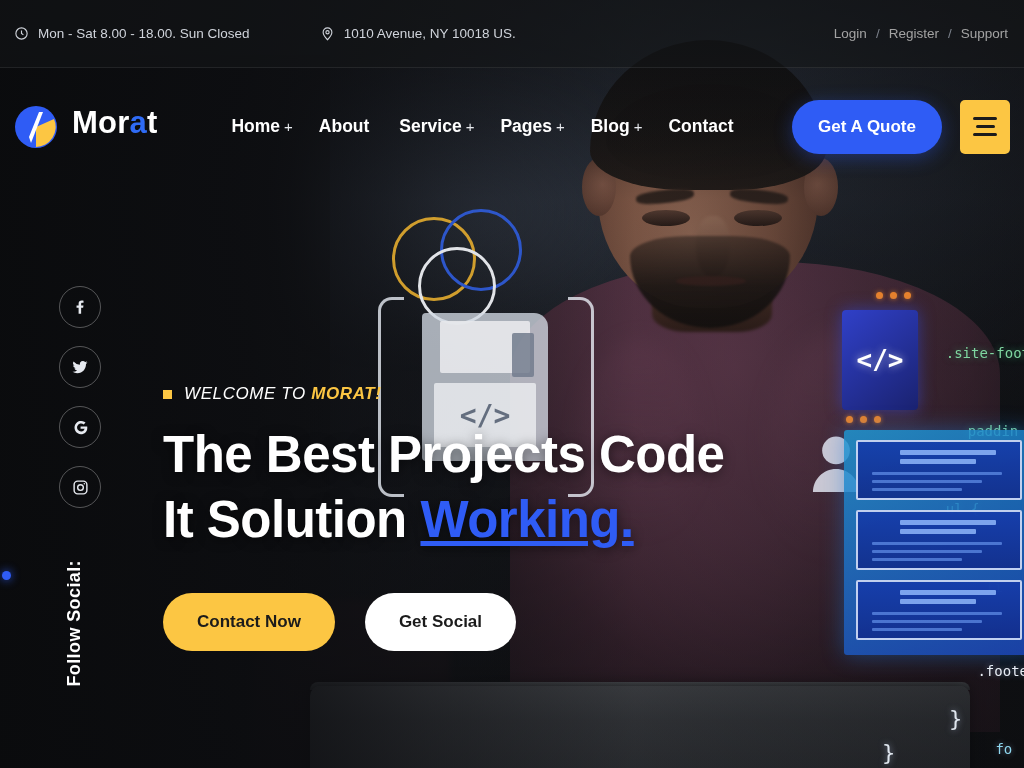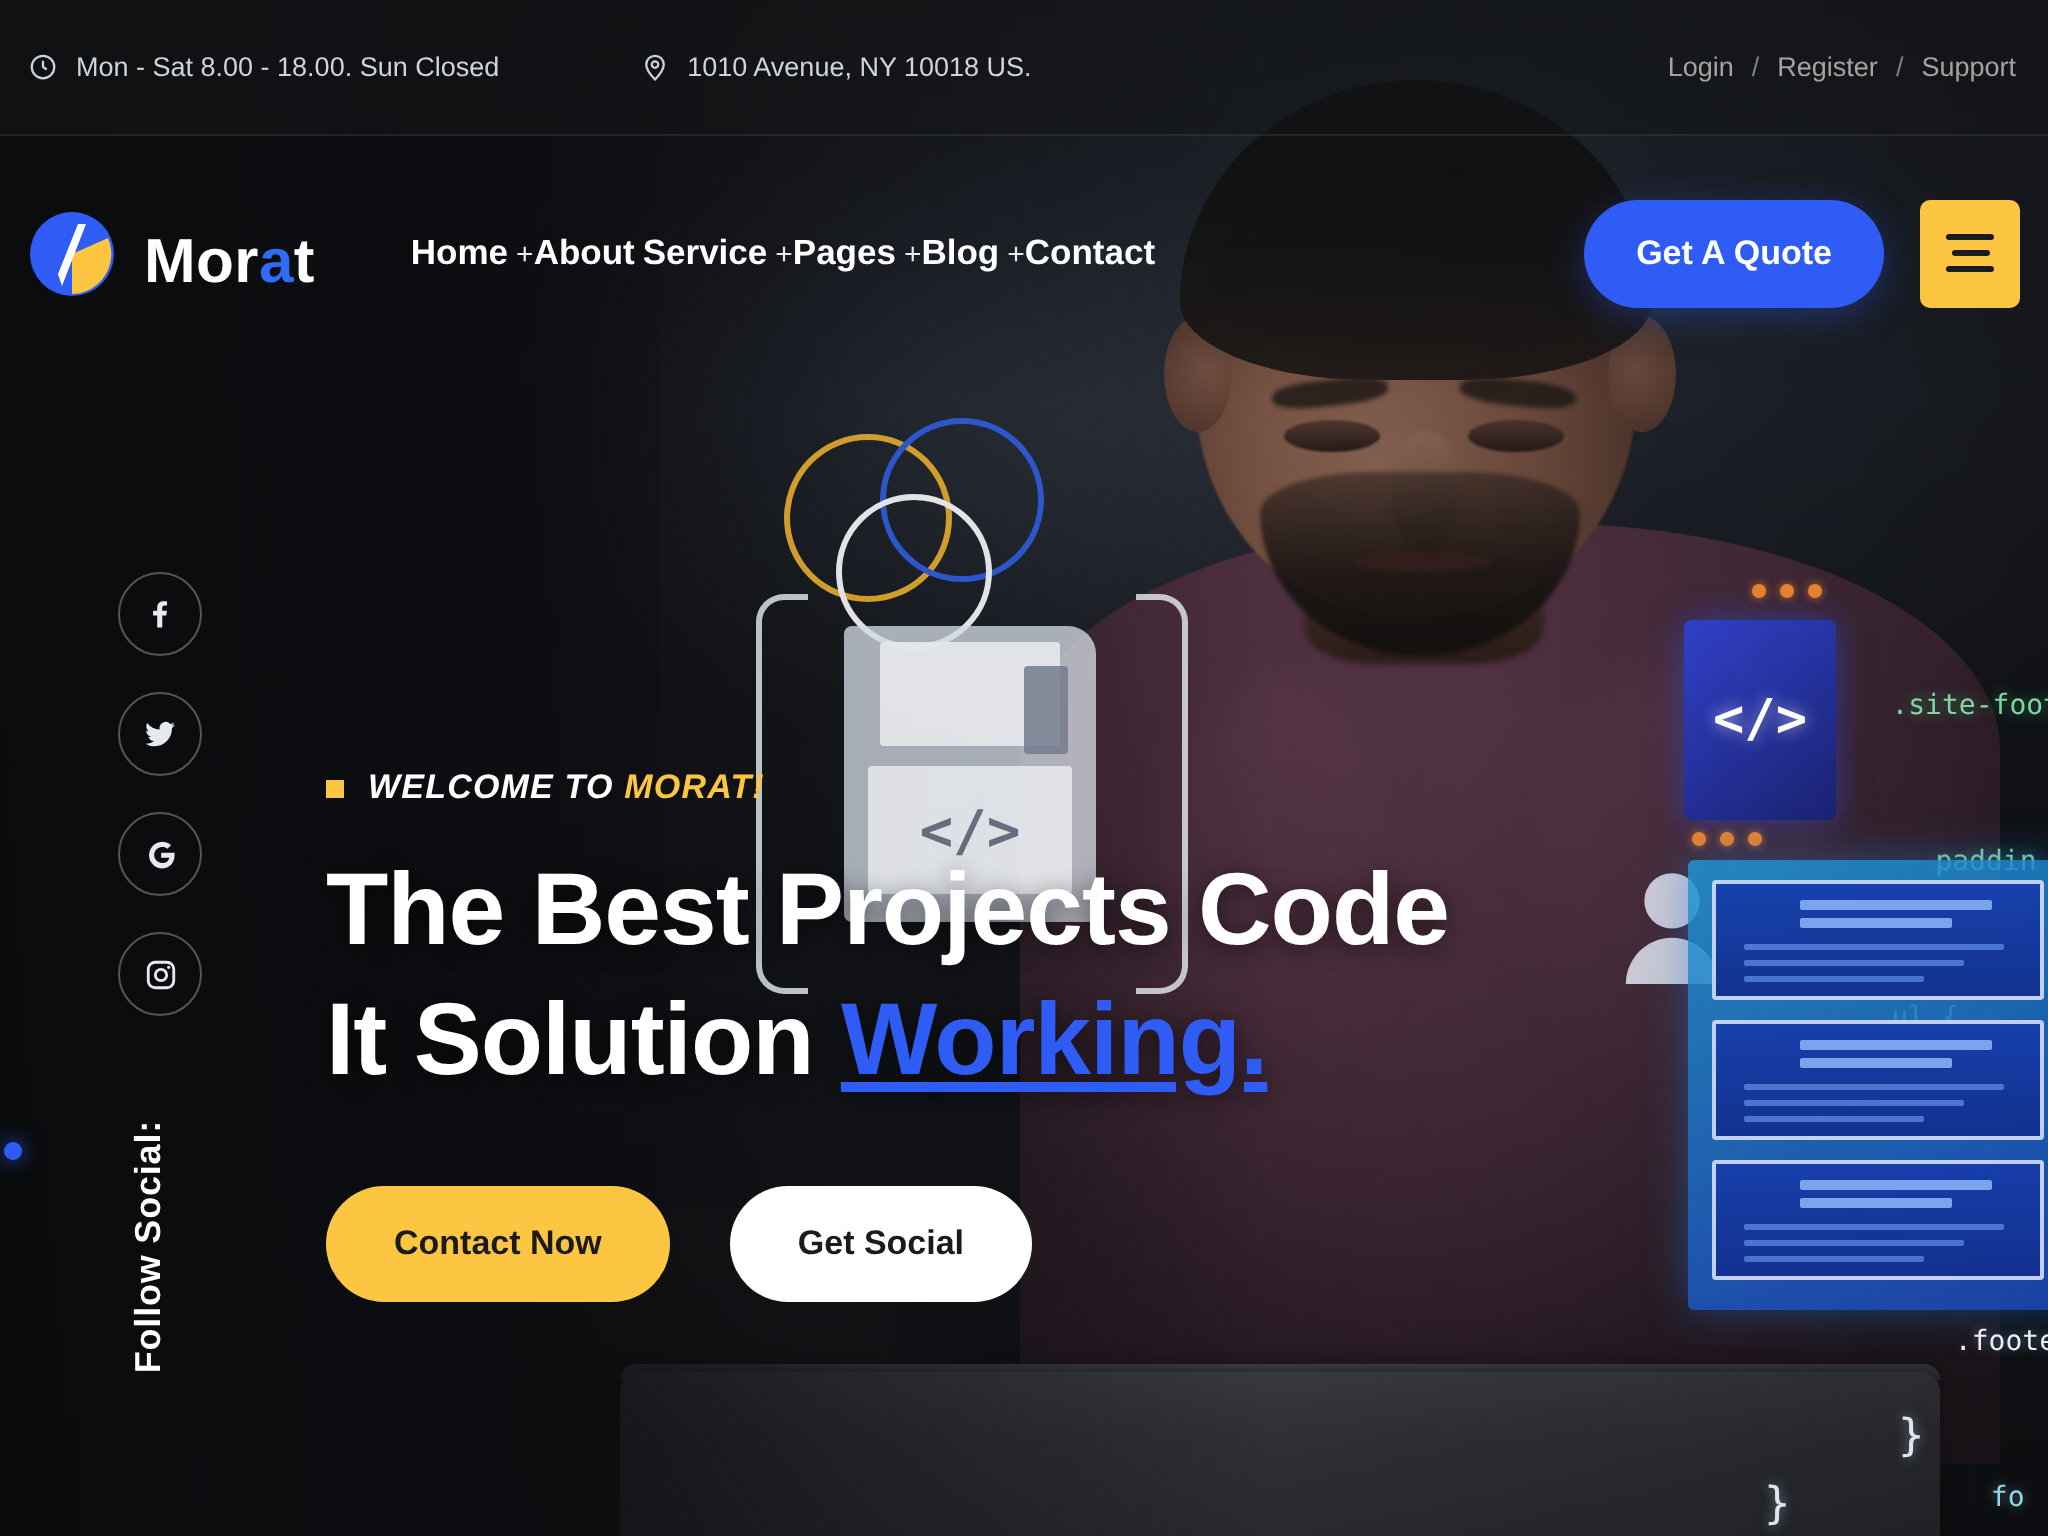--- a/index.html
+++ b/index.html
@@ -213,25 +213,25 @@
   .tb-ico { width:15px; height:15px; flex:0 0 15px; color:#cfd3da; }
   .tb-right { margin-left:auto; display:flex; align-items:center; gap:9px; font-size:13.5px; color:#cfd3da; }
   .tb-right .sep { color:#7b808a; }
   .tb-right a { color:#a3a3a3; text-decoration:none; }
 
   
   .header {
     position:absolute; left:0; top:68px; width:1024px; height:117px;
     display:flex; align-items:center; padding:0 14px 0 14px;
   }
-  .logo { display:flex; align-items:flex-end; gap:14px; }
+  .logo { display:flex; align-items:flex-start; gap:14px; }
   .logo-mark { width:44px; height:44px; position:relative; }
   .logo-text { font-size:31px; font-weight:bold; letter-spacing:.2px; }
   .logo-text .hl { color:#2f6bf5; }
-  .nav { display:flex; margin-left:48px; }
+  .nav { display:flex; gap:26px; margin-left:74px; }
   .nav-item {
     display:flex; align-items:baseline; gap:4px; color:#fff;
     font-size:17.5px; font-weight:bold; cursor:pointer; white-space:nowrap;
   }
   .nav-item .plus { font-size:15px; font-weight:normal; color:#e8eaee; }
   .cta-quote {
     margin-left:auto; background:#2f5cf5; color:#fff; border:none;
     padding:0 26px; height:54px; border-radius:27px;
     font-size:17px; font-weight:bold; cursor:pointer; font-family:inherit;
     box-shadow:0 4px 18px rgba(47,92,245,.35);
@@ -262,21 +262,21 @@
   .slider-dot {
     position:absolute; left:2px; top:571px; width:9px; height:9px;
     border-radius:50%; background:#2f5cf5; box-shadow:0 0 10px rgba(47,92,245,.9); cursor:pointer;
   }
 
   
   .hero { position:absolute; left:163px; top:384px; width:640px; }
   .eyebrow { display:flex; align-items:center; gap:12px; margin-bottom:18px; }
   .eyebrow .sq { width:9px; height:9px; background:#fcc643; flex:0 0 9px; }
   .eyebrow .txt {
-    font-style:italic; font-weight:bold; font-size:17px; letter-spacing:.6px; color:#fff;
+    font-style:italic; font-weight:normal; font-size:17px; letter-spacing:.6px; color:#fff;
   }
   .eyebrow .txt b { color:#fcc643; }
   .hero-title {
     font-size:51px; line-height:1.28; font-weight:bold; letter-spacing:-.5px; color:#fff;
     text-shadow:0 2px 12px rgba(0,0,0,.55);
   }
   .hero-title .accent { color:#2f5cf5; text-decoration:underline; text-underline-offset:4px; }
   .hero-desc {
     margin-top:24px; font-size:15.5px; line-height:1.75; color:#e9ebef;
     text-shadow:0 1px 8px rgba(0,0,0,.6); max-width:470px;

